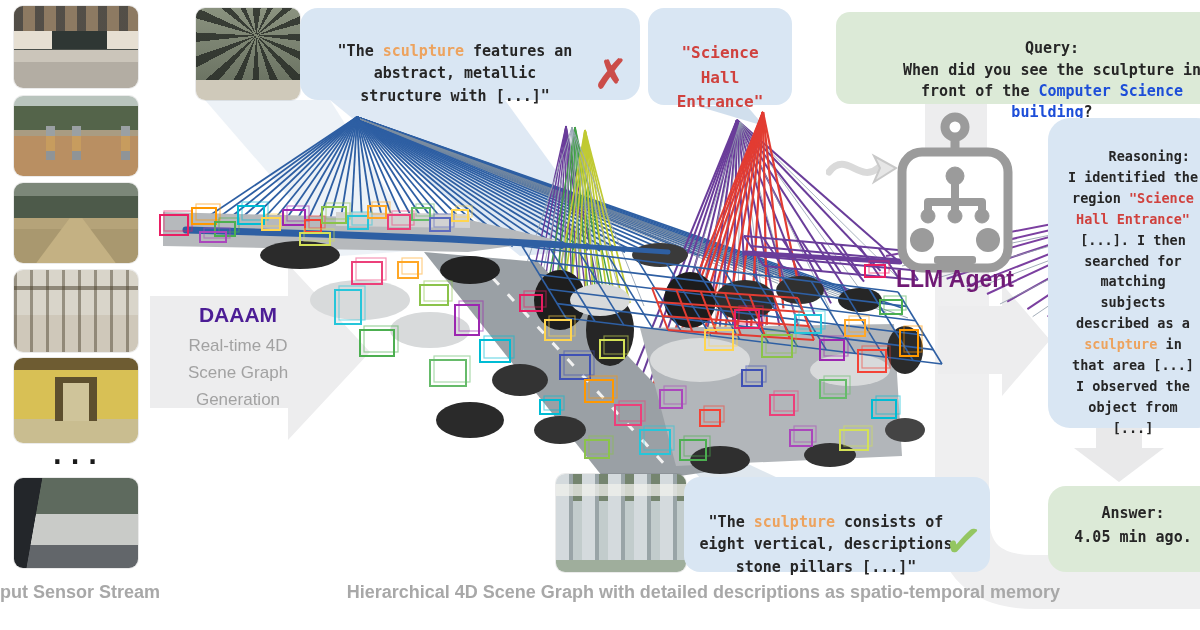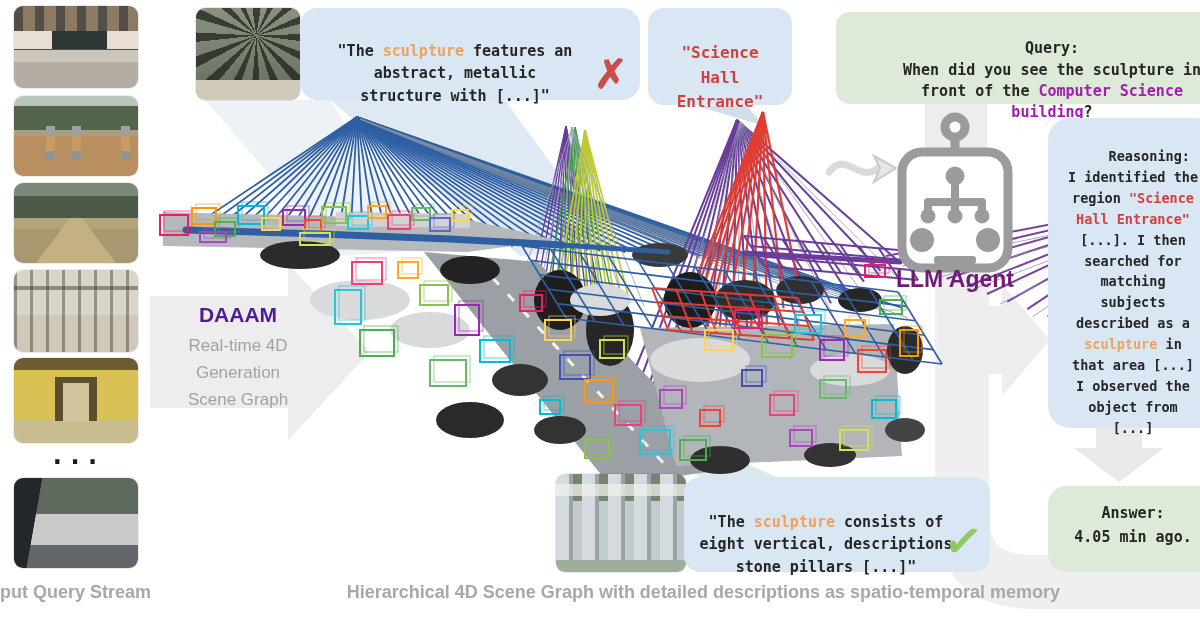--- a/index.html
+++ b/index.html
@@ -424,47 +424,47 @@
   <div class="photo ph4" style="left:14px;top:270px;width:124px;height:82px;">
     <div class="beam"></div>
   </div>
   <div class="photo ph5" style="left:14px;top:358px;width:124px;height:85px;">
     <div class="corr">
         <i></i>
       </div>
   </div>
   <div class="dots" style="left:14px;top:440px;width:124px;">...</div>
   <div class="photo ph6" style="left:14px;top:478px;width:124px;height:90px;"></div>
-  <div class="graycap" style="left:0px;top:582px;">put Query Stream</div>
+  <div class="graycap" style="left:0px;top:582px;">put Sensor Stream</div>
 
   <div class="daaam" style="left:150px;top:298px;width:176px;">
     <div class="t">DAAAM</div>
     <div>Real-time 4D</div>
+    <div>Scene Graph</div>
     <div>Generation</div>
-    <div>Scene Graph</div>
   </div>
 
   <div class="photo phSculpt" style="left:196px;top:8px;width:104px;height:92px;"></div>
   <div class="bubble blue" style="left:300px;top:8px;width:340px;height:92px;border-radius:18px;font-size:15px;line-height:1.48;padding:10px 42px 6px 12px;">
     <span><span>"The </span><span style="color: rgb(237, 163, 94);">sculpture</span><span> features an
 abstract, metallic
 structure with [...]"</span></span>
   </div>
   <div class="mark" style="left:594px;top:54px;font-size:40px;color:#cb4d49;">✗</div>
 
   <div class="bubble blue" style="left:648px;top:8px;width:144px;height:97px;border-radius:16px;font-size:16px;line-height:1.55;padding-top:8px;">
     <span><span style="color: rgb(208, 65, 61);">"Science
 Hall
 Entrance"</span></span>
   </div>
 
   <div class="bubble green" style="left:836px;top:12px;width:432px;height:92px;border-radius:14px;font-size:15px;line-height:1.42;padding-top:5px;">
     <span><span>Query:
 When did you see the sculpture in
-front of the </span><span style="color: #a21caf;">Computer Science
+front of the </span><span style="color: #1d4ed8;">Computer Science
 building</span><span>?</span></span>
   </div>
 
   <svg class="abs" style="left:888px;top:112px;" width="134" height="162" viewBox="0 0 134 162">
     <g stroke="#9b9b9b" fill="none" stroke-width="9">
       <circle cx="67" cy="15" r="10" fill="#fff"></circle>
       <line x1="67" y1="25" x2="67" y2="40"></line>
       <rect x="14" y="40" width="106" height="116" rx="20" fill="#fff"></rect>
     </g>
     <g fill="#9b9b9b" stroke="#9b9b9b">

